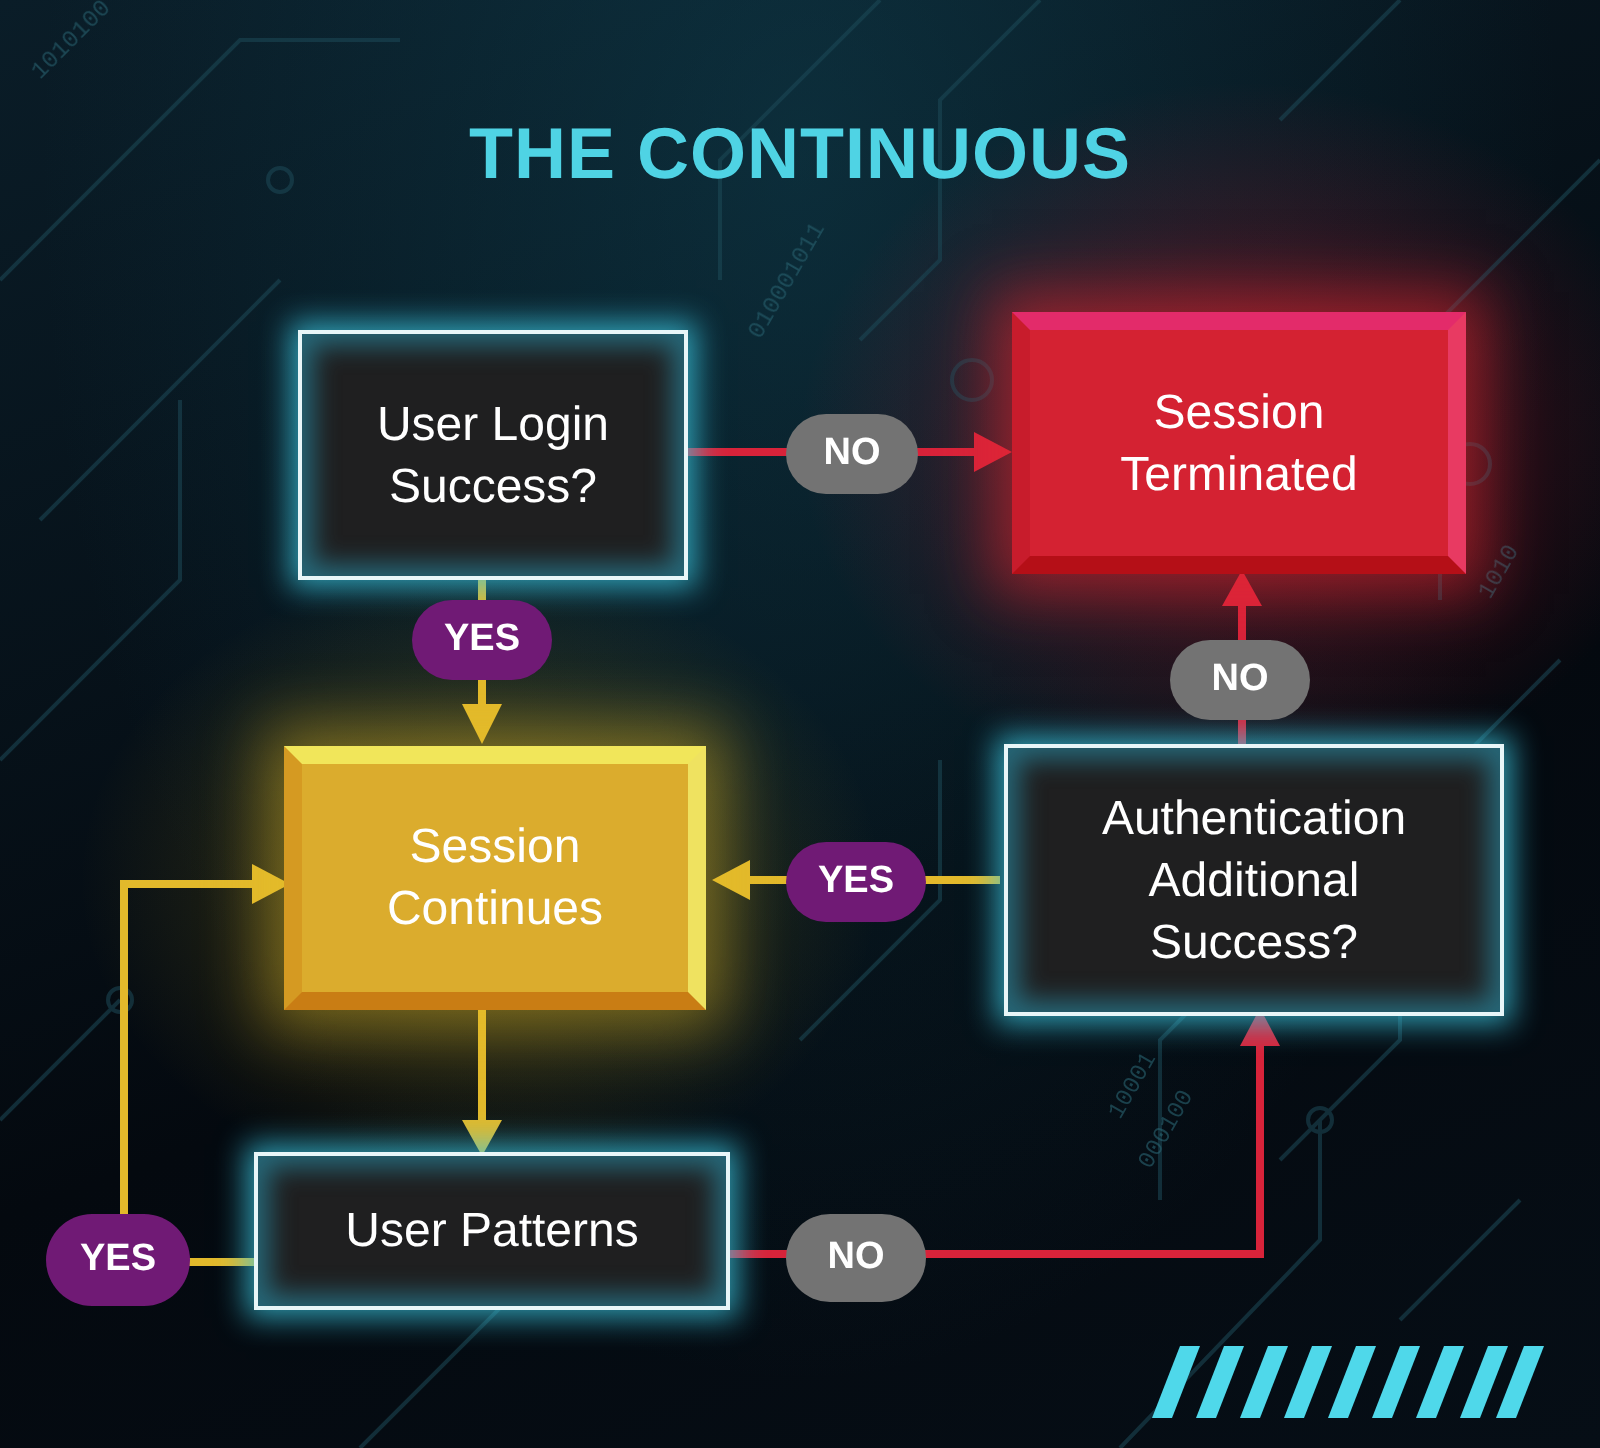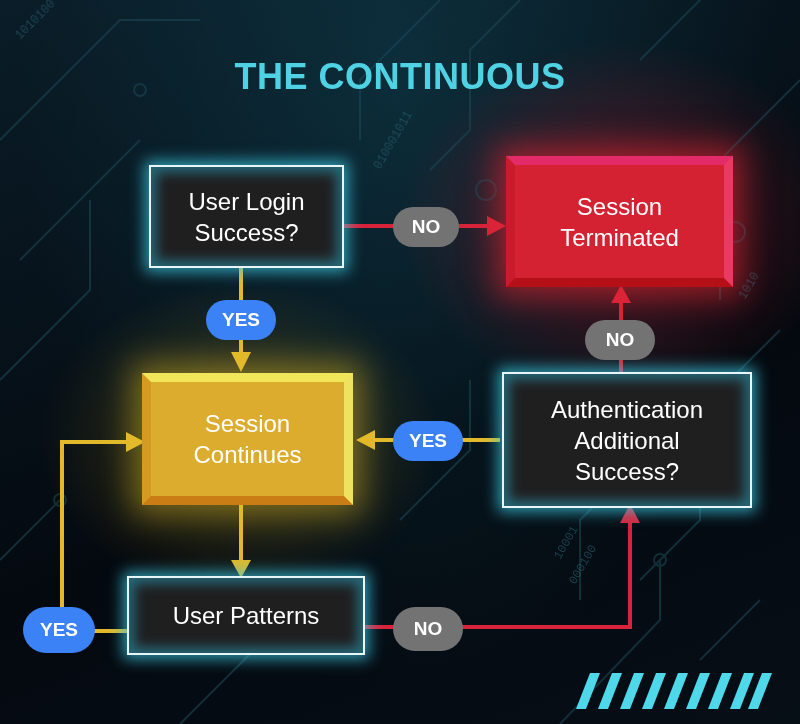--- a/index.html
+++ b/index.html
@@ -9,21 +9,21 @@
     radial-gradient(ellipse at 240px 440px, rgba(200,160,20,0.30), rgba(0,0,0,0) 200px),
     radial-gradient(ellipse at 400px 80px, rgba(20,90,110,0.35), rgba(0,0,0,0) 380px),
     linear-gradient(160deg,#0a1d28 0%,#04090f 60%,#060e16 100%);}
   .circuit{position:absolute;inset:0;}
   .title{position:absolute;left:0;width:800px;top:28px;text-align:center;color:#4fd3e4;font-weight:bold;font-size:36px;line-height:42px;letter-spacing:0.5px;margin-top:28px;}
   .box{position:absolute;display:flex;align-items:center;justify-content:center;text-align:center;color:#fff;font-size:24px;line-height:31px;box-sizing:border-box;}
   .box.dec{background:#1f1f20;border:2px solid #e8f6f8;box-shadow:0 0 14px 4px rgba(60,200,225,0.75), inset 0 0 12px 6px rgba(40,120,140,0.8);}
   .box.red{background:#d42232;border-style:solid;border-width:9px;border-color:#e32b6a #e83a62 #b50f17 #c81c2c;box-shadow:0 0 28px 10px rgba(230,40,50,0.55);}
   .box.yel{background:#dbac2d;border-style:solid;border-width:9px;border-color:#f1e65a #efe260 #c97d14 #d59a22;box-shadow:0 0 30px 10px rgba(230,190,40,0.45);}
   .pill{position:absolute;display:flex;align-items:center;justify-content:center;color:#fff;font-weight:bold;font-size:19px;border-radius:20px;}
-  .pill.y{background:#3b82f6;}
+  .pill.y{background:#701a75;}
   .pill.r{background:#737373;}
   .lines{position:absolute;inset:0;}
   .stripes{position:absolute;left:576px;top:673px;width:196px;height:36px;}
 </style>
 </head>
 <body>
 
 <div class="bg"></div>
 
 <svg class="circuit" width="800" height="724" viewBox="0 0 800 724">
@@ -79,21 +79,21 @@
     <line x1="621" y1="372" x2="621" y2="300"></line>
     <polyline points="365,627 630,627 630,520"></polyline>
   </g>
   <g fill="#d8233a">
     <polygon points="487,216 487,236 506,226"></polygon>
     <polygon points="611,303 631,303 621,285"></polygon>
     <polygon points="620,523 640,523 630,504"></polygon>
   </g>
 </svg>
 
-<div class="box dec" style="left:149px;top:165px;width:195px;height:103px;">
+<div class="box dec" style="left:149px;top:165px;width:195px;height:125px;">
   <div>
     <div>User Login</div>
     <div>Success?</div>
   </div>
 </div>
 
 <div class="box red" style="left:506px;top:156px;width:227px;height:131px;">
   <div>
     <div>Session</div>
     <div>Terminated</div>

